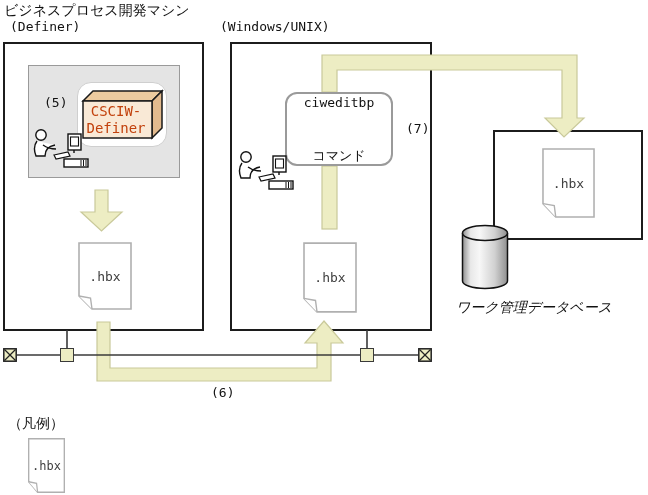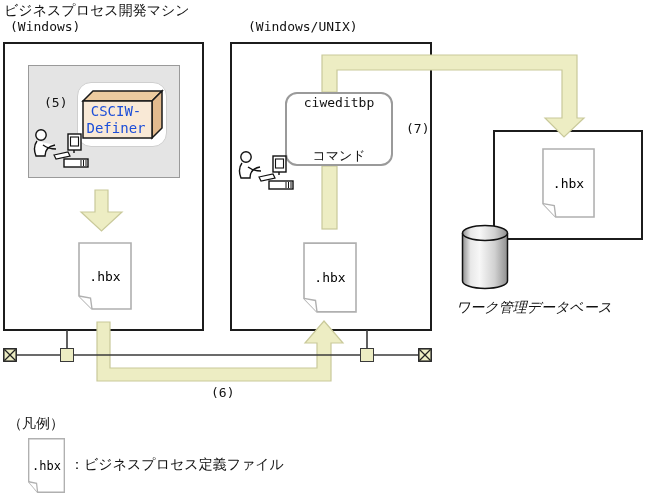--- a/index.html
+++ b/index.html
@@ -16,41 +16,41 @@
   .machine-box{position:absolute;background:#fff;border:2px solid #1c1c1c;z-index:1;box-sizing:border-box;}
   .jp{font-size:14px;line-height:16px;letter-spacing:0;}
   .mono-s{font-size:13px;line-height:15px;}
   .overlay{position:absolute;left:0;top:0;z-index:2;pointer-events:none;}
   .cream{fill:var(--arrow-fill);stroke:var(--arrow-border);stroke-width:1.2;}
   .netline{stroke:#3a3a3a;stroke-width:1.6;fill:none;}
   .panel{position:absolute;background:#E4E4E4;border:1px solid #9a9a9a;z-index:2;box-sizing:border-box;}
   .white-round{position:absolute;background:#fff;border:1px solid #cfcfcf;border-radius:14px;z-index:3;box-sizing:border-box;}
   .doc{position:absolute;z-index:4;display:flex;align-items:center;justify-content:center;}
   .doc svg{position:absolute;left:0;top:0;width:100%;height:100%;}
-  .doc .doc-label{position:relative;font-size:13px;color:#000000;z-index:1;}
+  .doc .doc-label{position:relative;font-size:13px;color:#404040;z-index:1;}
   .cmd-box{position:absolute;background:#fff;border:2px solid #9a9a9a;border-radius:12px;z-index:4;
     display:flex;flex-direction:column;align-items:center;justify-content:space-between;box-sizing:border-box;}
   .cmd-box span{font-size:13px;line-height:17px;}
   .person{position:absolute;z-index:5;}
   .step{position:absolute;font-size:13px;z-index:5;}
   .node-square{position:absolute;width:14px;height:14px;background:var(--arrow-fill);border:1.5px solid #3a3a3a;z-index:3;box-sizing:border-box;}
   .term{position:absolute;z-index:3;}
   .cylinder{position:absolute;z-index:3;}
   .definer3d{position:absolute;z-index:4;}
-  .definer-text{position:absolute;z-index:5;text-align:center;font-size:14px;line-height:17px;color:#1d4ed8;}
+  .definer-text{position:absolute;z-index:5;text-align:center;font-size:14px;line-height:17px;color:#c2410c;}
   .legend-row{position:absolute;font-size:14px;z-index:5;}
 </style>
 </head>
 <body>
 
 <div id="stage">
 
   <div class="abs jp" style="left:4px;top:2px;z-index:5;">ビジネスプロセス開発マシン</div>
-  <div class="abs mono-s" style="left:10px;top:19px;z-index:5;">(Windows)</div>
-  <div class="abs mono-s" style="left:248px;top:19px;z-index:5;">(Windows/UNIX)</div>
+  <div class="abs mono-s" style="left:10px;top:19px;z-index:5;">(Definer)</div>
+  <div class="abs mono-s" style="left:220px;top:19px;z-index:5;">(Windows/UNIX)</div>
 
   <div class="machine-box" style="left:3px;top:42px;width:201px;height:289px;"></div>
   <div class="machine-box" style="left:230px;top:42px;width:202px;height:289px;"></div>
   <div class="machine-box" style="left:493px;top:130px;width:150px;height:110px;"></div>
 
   <svg class="overlay" width="648" height="495">
 
     <polygon class="cream" points="95,190 108,190 108,212 122,212 101.5,231 81,212 95,212"></polygon>
 
     <rect class="cream" x="322" y="166" width="15" height="63"></rect>
@@ -166,17 +166,14 @@
   <div class="node-square" style="left:360px;top:348px;"></div>
 
   <div class="abs jp" style="left:8px;top:415px;z-index:5;">（凡例）</div>
   <div class="doc" style="left:28px;top:438px;width:37px;height:55px;">
     <svg viewBox="0 0 54 68" preserveAspectRatio="none">
       <polygon points="1,1 53,1 53,67 14,67 1,54" fill="#fff" stroke="#B0B0B0" stroke-width="2"></polygon>
       <path d="M1,54 L12.5,56 L14,67" fill="#fff" stroke="#B0B0B0" stroke-width="1.8"></path>
     </svg>
     <span class="doc-label" style="font-size:12px;">.hbx</span>
   </div>
-  <div class="legend-row" style="left:70px;top:456px;">
-    <span>：</span><span>ビジネスプロセス定義ファイル</span>
-  </div>
 
 </div>
 
 </body></html>

